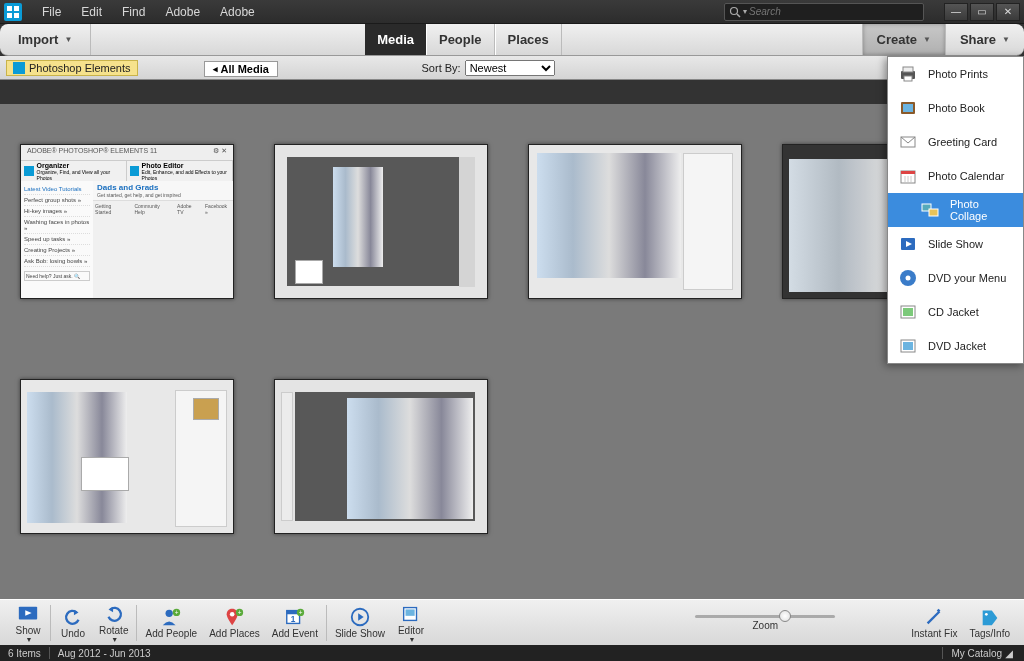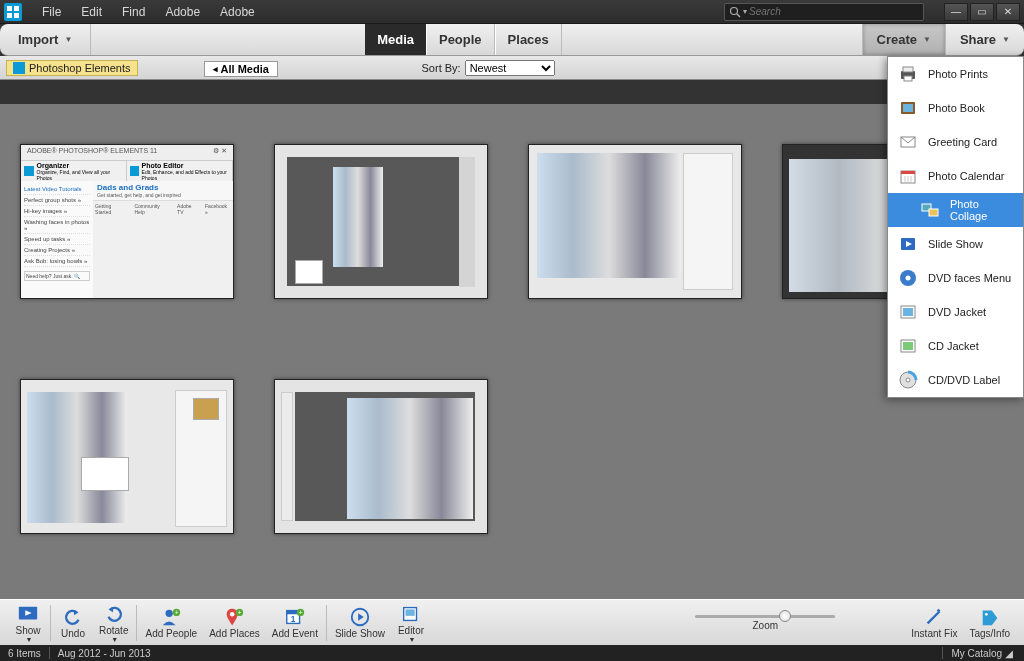--- a/index.html
+++ b/index.html
@@ -268,49 +268,39 @@
       </span>
     <span>Slide Show</span>
   </div>
   <div class="cm-item">
     <span class="cm-icon">
         <svg width="20" height="20" viewBox="0 0 20 20">
           <circle cx="10" cy="10" r="8" fill="#3a7cc9"></circle>
           <circle cx="10" cy="10" r="2.5" fill="#fff"></circle>
         </svg>
       </span>
-    <span>DVD faces Menu</span>
+    <span>DVD your Menu</span>
+  </div>
+  <div class="cm-item">
+    <span class="cm-icon">
+        <svg width="20" height="20" viewBox="0 0 20 20">
+          <rect x="3" y="4" width="14" height="12" fill="#fff" stroke="#888"></rect>
+          <rect x="5" y="6" width="10" height="8" fill="#7cc97a"></rect>
+        </svg>
+      </span>
+    <span>CD Jacket</span>
   </div>
   <div class="cm-item">
     <span class="cm-icon">
         <svg width="20" height="20" viewBox="0 0 20 20">
           <rect x="3" y="4" width="14" height="12" fill="#fff" stroke="#888"></rect>
           <rect x="5" y="6" width="10" height="8" fill="#6cb4e0"></rect>
         </svg>
       </span>
     <span>DVD Jacket</span>
-  </div>
-  <div class="cm-item">
-    <span class="cm-icon">
-        <svg width="20" height="20" viewBox="0 0 20 20">
-          <rect x="3" y="4" width="14" height="12" fill="#fff" stroke="#888"></rect>
-          <rect x="5" y="6" width="10" height="8" fill="#7cc97a"></rect>
-        </svg>
-      </span>
-    <span>CD Jacket</span>
-  </div>
-  <div class="cm-item">
-    <span class="cm-icon">
-        <svg width="20" height="20" viewBox="0 0 20 20">
-          <circle cx="10" cy="10" r="8" fill="#e0e0e0" stroke="#888"></circle>
-          <circle cx="10" cy="10" r="2" fill="#fff" stroke="#888"></circle>
-          <path d="M10 2 A8 8 0 0 1 18 10" fill="none" stroke="#4aa3e0" stroke-width="3"></path>
-        </svg>
-      </span>
-    <span>CD/DVD Label</span>
   </div>
 </div>
 
 <div class="bottombar">
   <div class="bb-btn">
     <span class="ico">
         <svg width="24" height="22" viewBox="0 0 24 22">
           <rect x="2" y="3" width="20" height="14" fill="#2c6bbf" rx="1"></rect>
           <polygon points="9,7 16,10 9,13" fill="#fff"></polygon>
         </svg>

